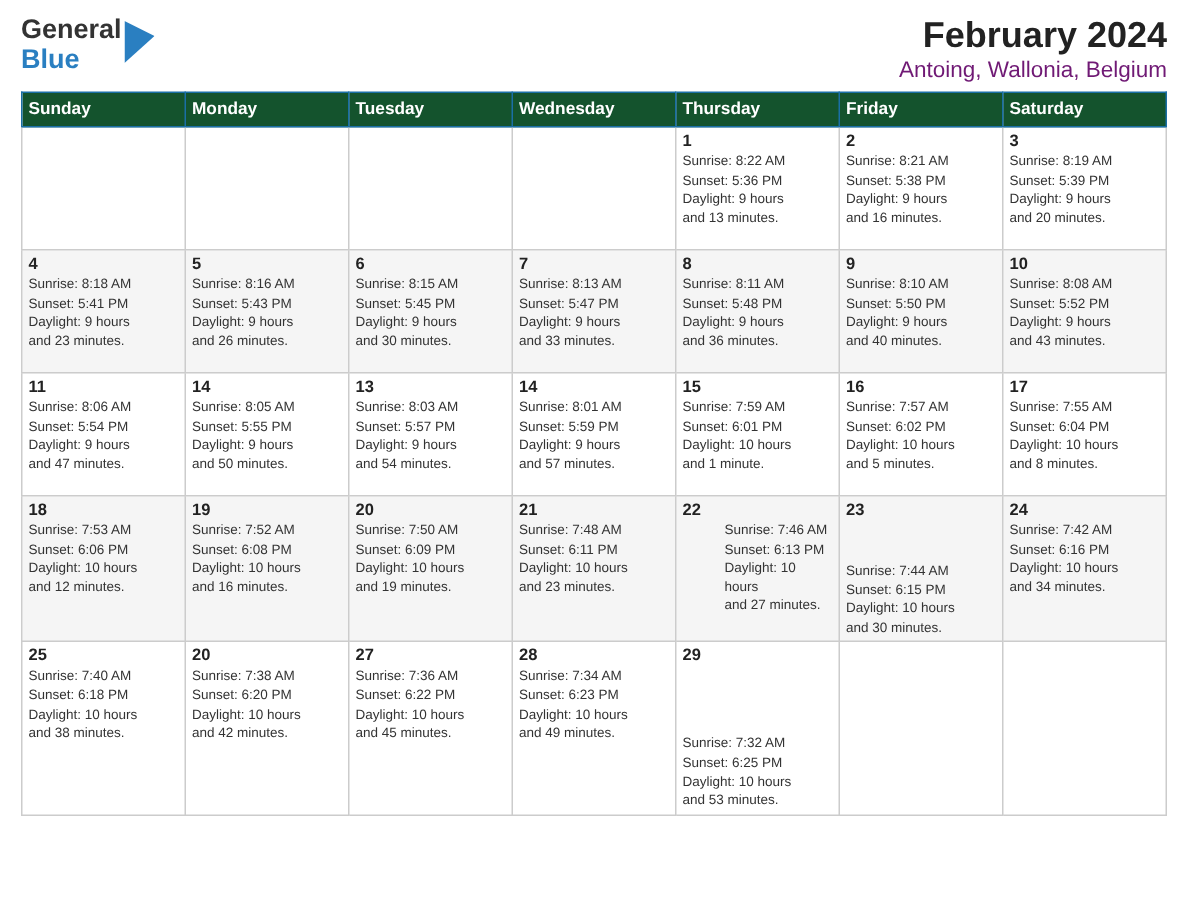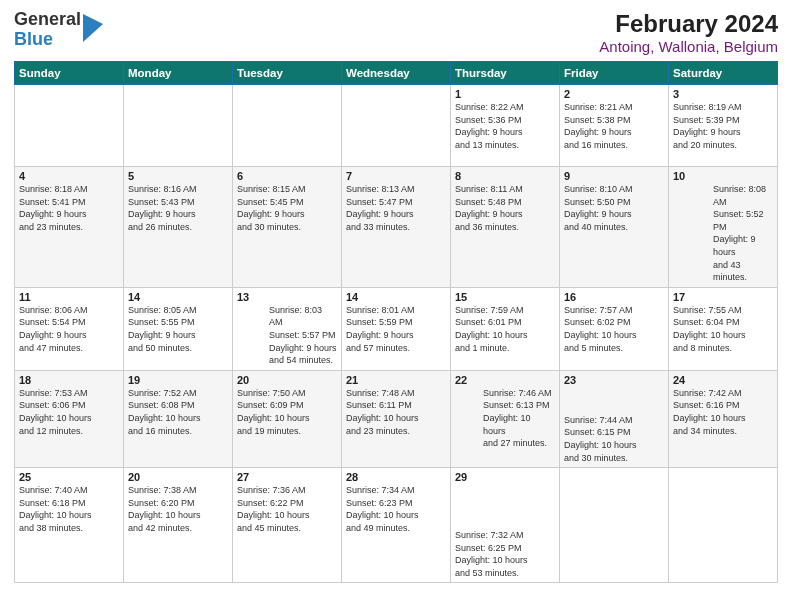--- a/index.html
+++ b/index.html
@@ -55,21 +55,21 @@
       font-weight: normal;
       color: #701a75;
     }
     table {
       width: 100%;
       border-collapse: collapse;
       flex: 1;
       table-layout: fixed;
     }
     thead tr th {
-      background: #0f766e;
+      background: #14532d;
       color: #fff;
       font-size: 11.5px;
       font-weight: bold;
       padding: 5px 4px;
       border: 1px solid #1a6fa5;
       text-align: left;
     }
     tbody tr td {
       border: 1px solid #ccc;
       vertical-align: top;
@@ -199,21 +199,21 @@
           </td>
           <td>
             <span class="day-num">9</span>
             <div class="day-info" style="white-space: pre-line;">Sunrise: 8:10 AM
 Sunset: 5:50 PM
 Daylight: 9 hours
 and 40 minutes.</div>
           </td>
           <td>
             <span class="day-num">10</span>
-            <div class="day-info" style="white-space: pre-line; margin-left: 40px;">Sunrise: 8:08 AM
+            <div class="day-info" style="white-space: pre-line;">Sunrise: 8:08 AM
 Sunset: 5:52 PM
 Daylight: 9 hours
 and 43 minutes.</div>
           </td>
         </tr>
         <tr>
           <td>
             <span class="day-num">11</span>
             <div class="day-info" style="white-space: pre-line;">Sunrise: 8:06 AM
 Sunset: 5:54 PM
@@ -222,21 +222,21 @@
           </td>
           <td>
             <span class="day-num">14</span>
             <div class="day-info" style="white-space: pre-line;">Sunrise: 8:05 AM
 Sunset: 5:55 PM
 Daylight: 9 hours
 and 50 minutes.</div>
           </td>
           <td>
             <span class="day-num">13</span>
-            <div class="day-info" style="white-space: pre-line; margin-left: 32px;">Sunrise: 8:03 AM
+            <div class="day-info" style="white-space: pre-line;">Sunrise: 8:03 AM
 Sunset: 5:57 PM
 Daylight: 9 hours
 and 54 minutes.</div>
           </td>
           <td>
             <span class="day-num">14</span>
             <div class="day-info" style="white-space: pre-line;">Sunrise: 8:01 AM
 Sunset: 5:59 PM
 Daylight: 9 hours
 and 57 minutes.</div>

